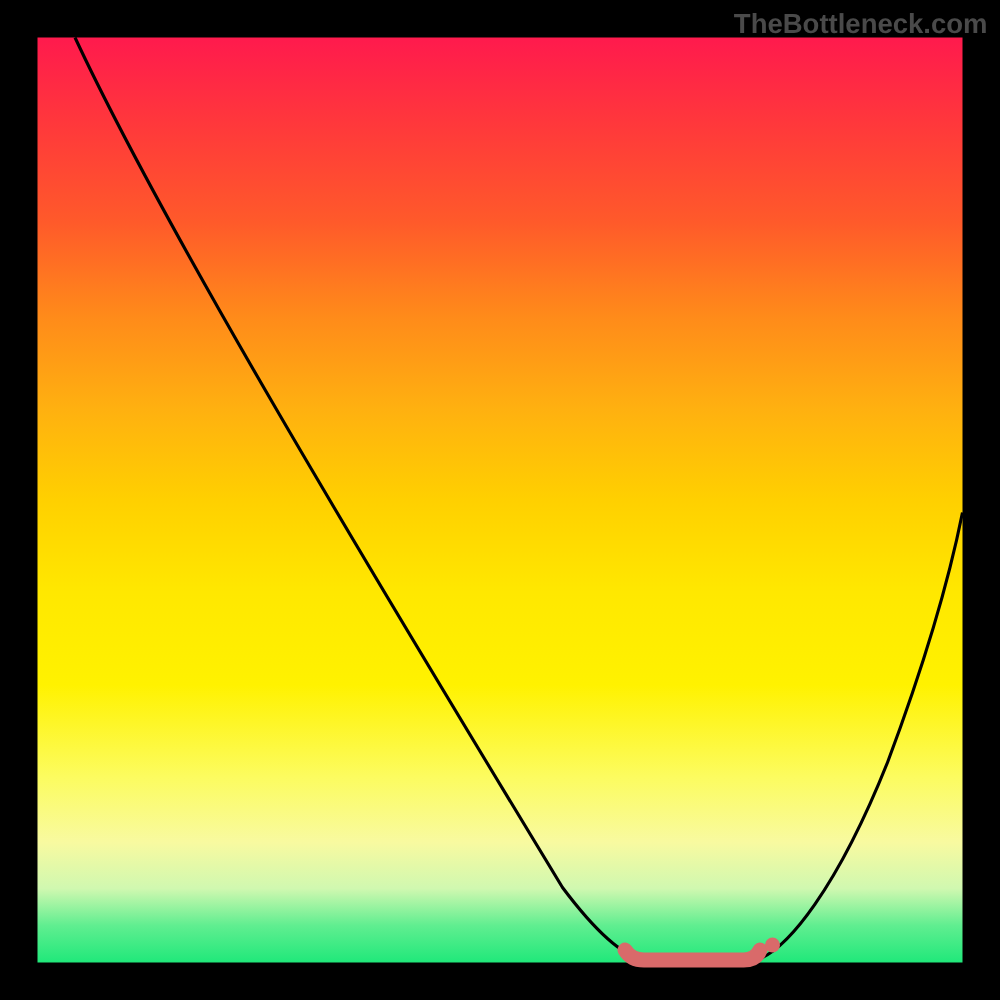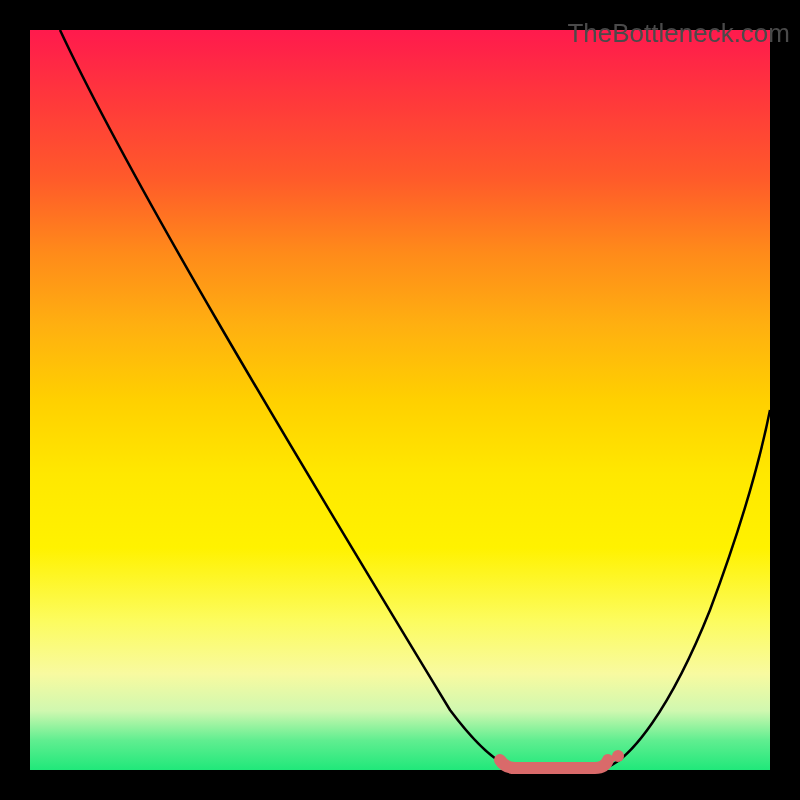--- a/index.html
+++ b/index.html
@@ -6,25 +6,25 @@
     margin: 0;
     padding: 0;
     width: 800px;
     height: 800px;
     background: #000;
     position: relative;
     font-family: Arial, sans-serif;
   }
   .watermark {
     position: absolute;
-    top: 18px;
+    top: 6px;
     right: 10px;
     color: #4a4a4a;
-    font-size: 26px;
-    font-weight: 400;
+    font-size: 22px;
+    font-weight: 700;
     z-index: 10;
   }
   .plot-area {
     position: absolute;
     left: 30px;
     top: 30px;
     width: 740px;
     height: 740px;
     background: linear-gradient(to bottom,
       #ff1a4d 0%,

